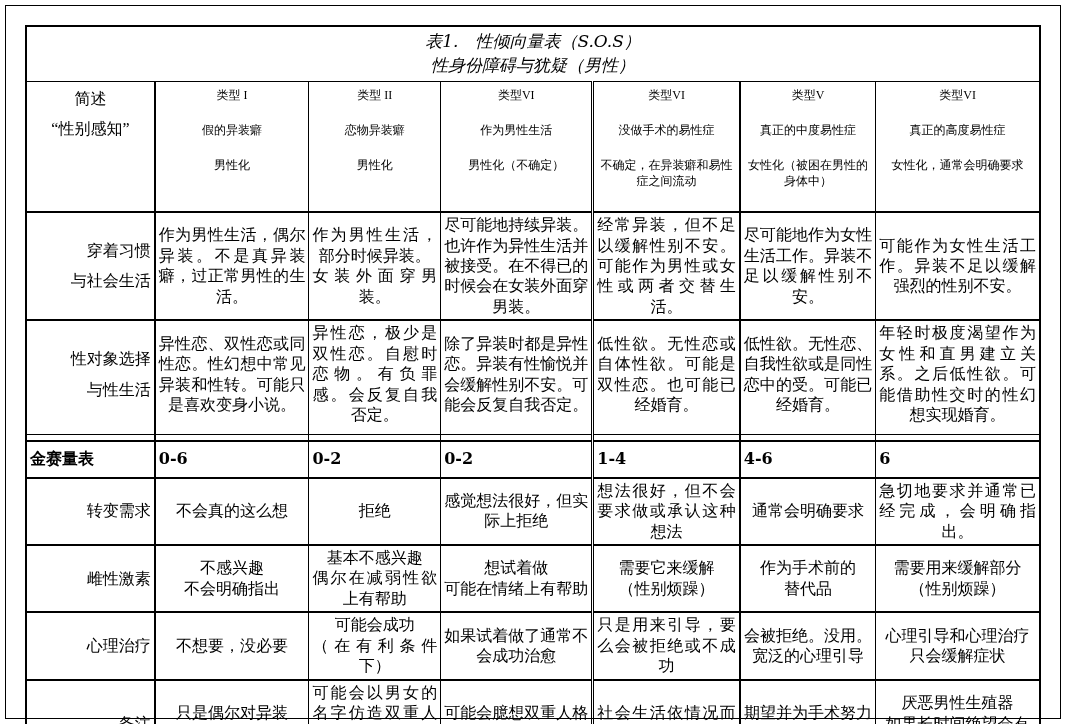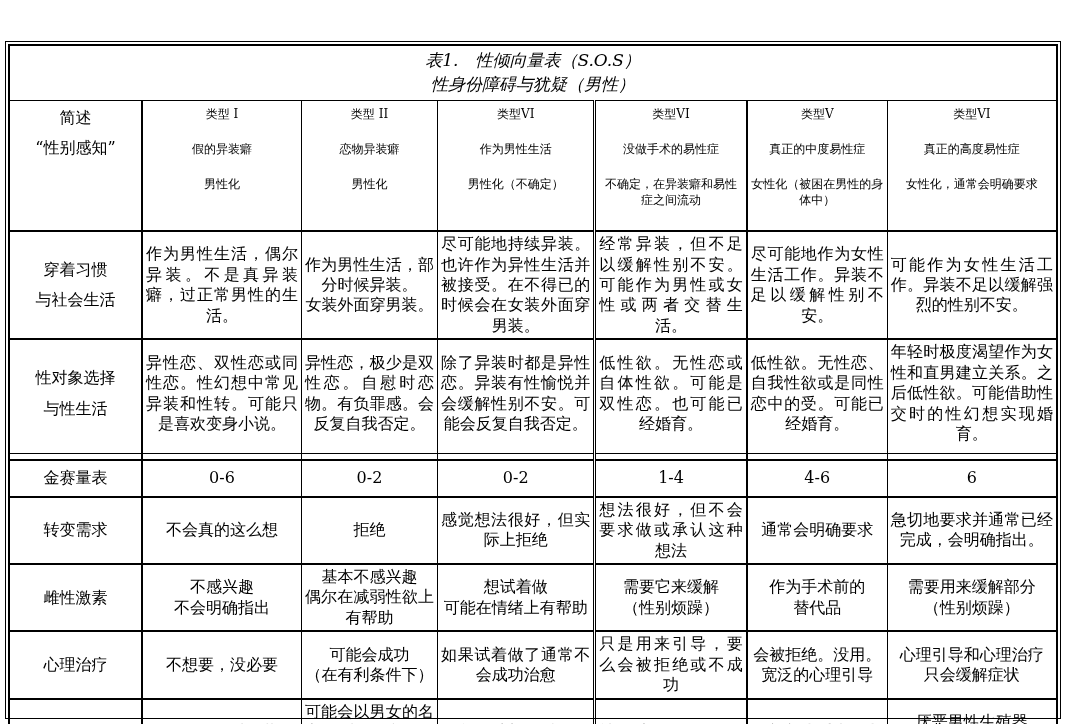--- a/index.html
+++ b/index.html
@@ -1,46 +1,46 @@
 <!DOCTYPE html>
 <html><head>
 <meta charset="utf-8">
 <style>
   html,body{margin:0;padding:0;background:#fff;}
   body{width:1066px;height:724px;position:relative;font-family:"DejaVu Serif",serif;color:#000;}
-  .frame{position:absolute;left:5px;top:5px;right:5px;bottom:5px;border:1px solid #000;padding:2px;box-sizing:border-box;background:#fff;margin-top:36px;}
+  .frame{position:absolute;left:5px;top:5px;right:5px;bottom:5px;border:1px solid #000;padding:19px;box-sizing:border-box;background:#fff;}
   table{width:100%;height:100%;border-collapse:collapse;table-layout:fixed;border:2px solid #000;}
   td{border:1px solid #000;padding:2px 3px;font-size:16px;line-height:1.28;vertical-align:middle;overflow:hidden;}
   
   td.c1{border-left:2px solid #000;}
   td.c4{border-left:3px double #000;}
   td.c5{border-left:2px solid #000;}
   
   tr.hr td{border-top:2px solid #000;}
   
   tr.title-row td{border-bottom:1px solid #000;text-align:center;font-style:italic;font-size:17px;line-height:1.4;padding:3px 0;}
   tr.title-row{height:37px;}
   
   tr.group-row td{text-align:center;font-size:16px;}
   tr.group-row{height:30px;}
   
-  tr.types-row{height:122px;}
+  tr.types-row{height:122px;font-family:Liberation Serif, serif;}
   tr.types-row td{vertical-align:top;text-align:center;}
-  .rowhead{text-align:center;white-space:pre-line;line-height:1.9;font-size:16px;vertical-align:middle;}
+  .rowhead{text-align:right;white-space:pre-line;line-height:1.9;font-size:16px;vertical-align:middle;}
   .tname{margin:4px 0 20px 0;font-size:12px;}
   .tdesc{margin:0 0 20px 0;font-size:12px;}
   
   td.cell{text-align:justify;text-align-last:center;white-space:pre-line;}
   tr.r-dress{height:92px;}
   tr.r-sex{height:97px;}
   tr.r-sex td{padding-bottom:8px;}
   tr.spacer-row{height:7px;}
   tr.spacer-row td{padding:0;}
   tr.r-kinsey{height:25px;}
-  tr.r-kinsey td{text-align:center;white-space:pre-line;}
+  tr.r-kinsey td{text-align:left;white-space:pre-line;font-weight:bold;}
   tr.r-need{height:55px;}
   tr.r-hormone{height:45px;}
   tr.r-psych{height:49px;}
   tr.r-notes{height:82px;}
 </style>
 </head>
 <body>
 
 <div class="frame">
   <table>

